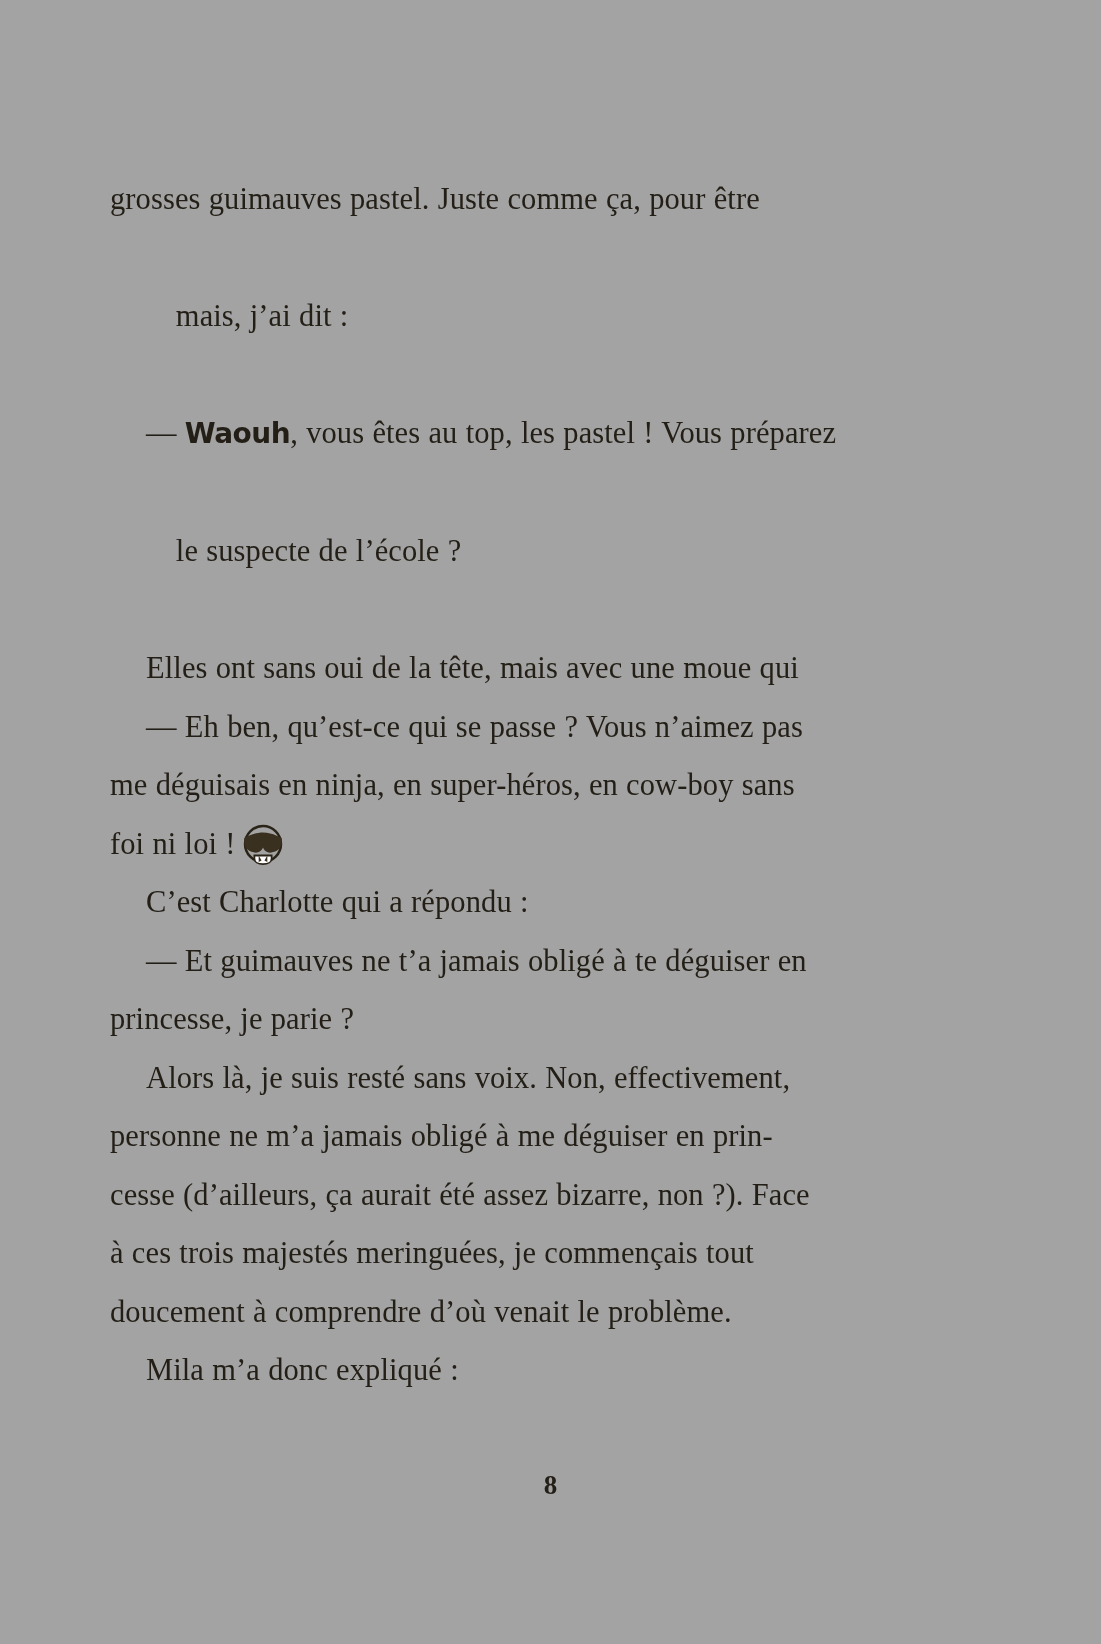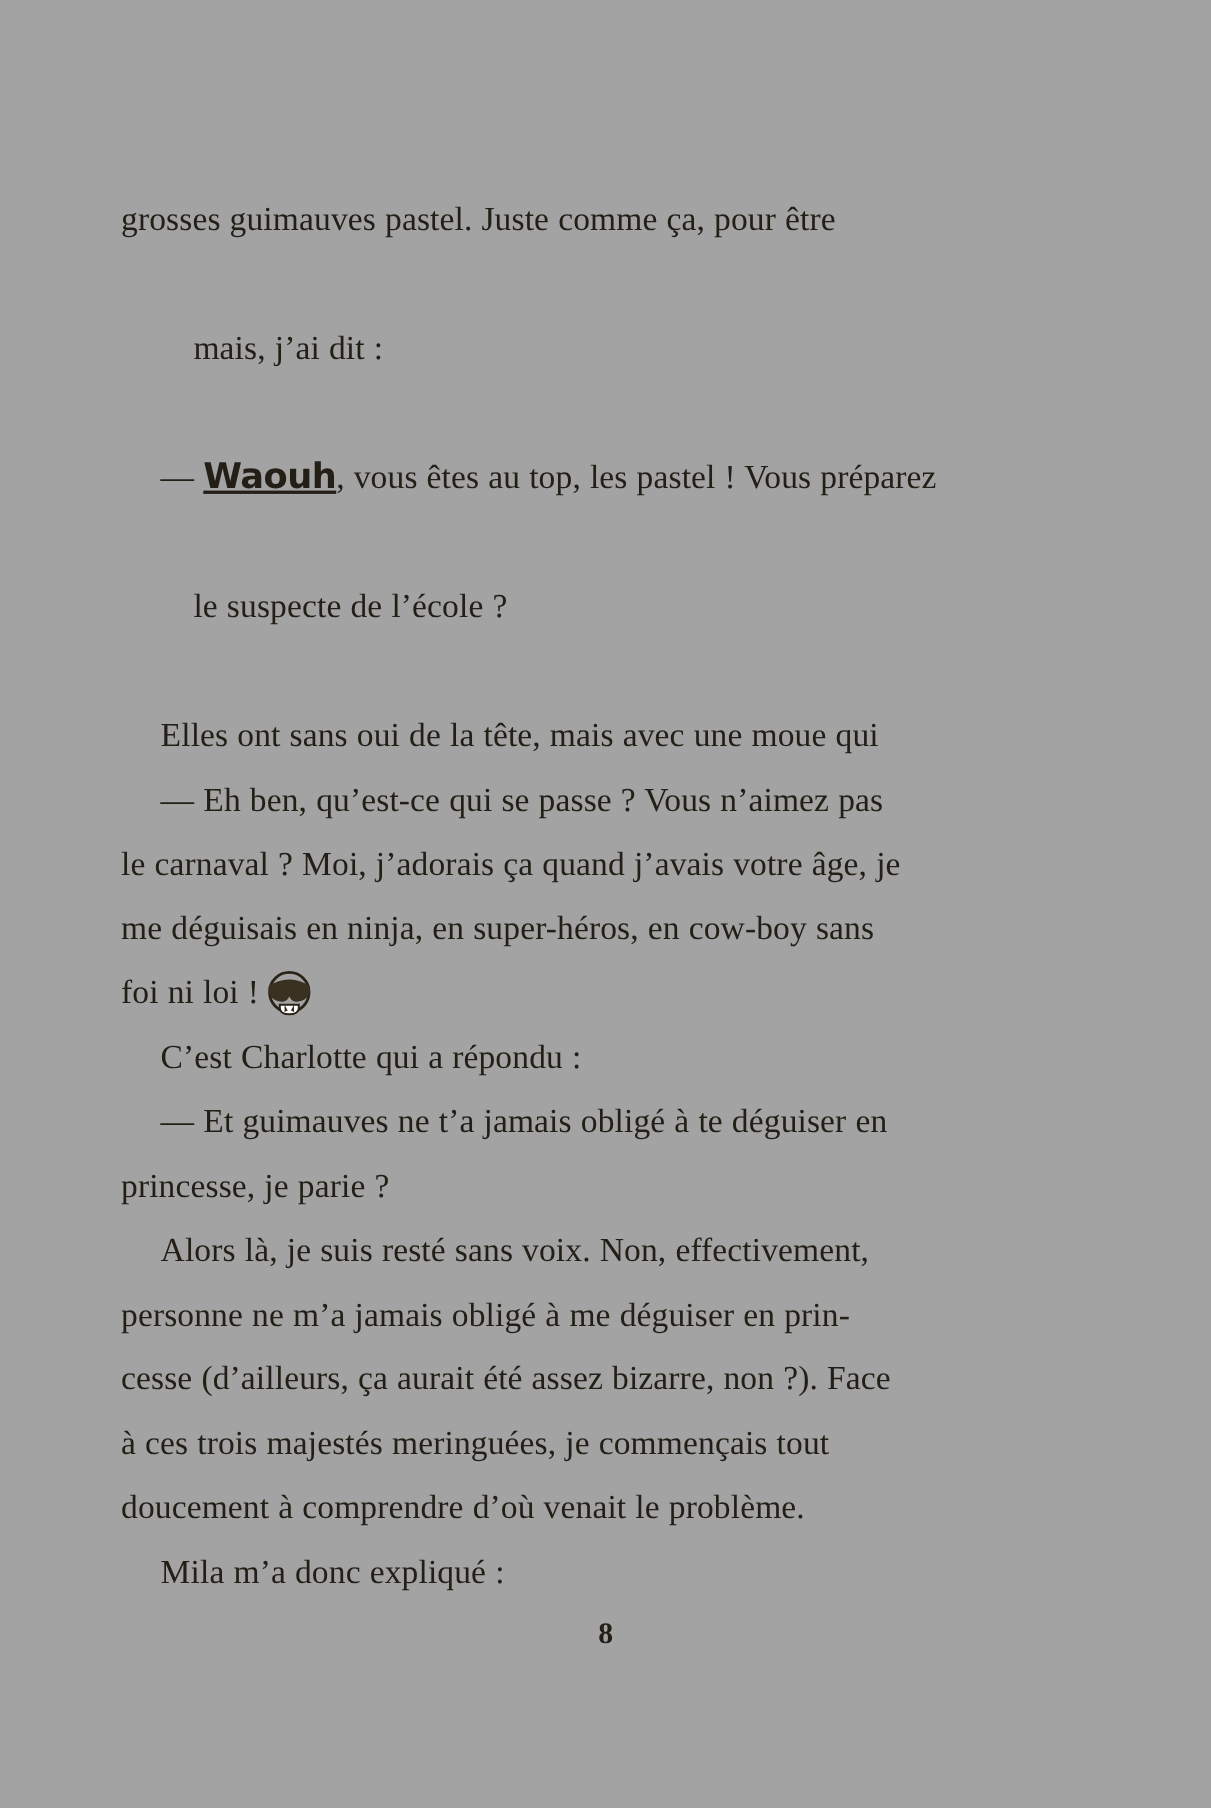--- a/index.html
+++ b/index.html
@@ -32,23 +32,22 @@
     text-align: justify;
     text-justify: inter-word;
     letter-spacing: 0.1px;
     word-spacing: 0.5px;
     hyphens: manual;
   }
   
   .shout {
     font-family: "DejaVu Sans", sans-serif;
     font-weight: bold;
-    font-size: 32px;
+    font-size: 28px;
     letter-spacing: -0.5px;
-    text-decoration: underline;
   }
   .emoji {
     display: inline-block;
     width: 46px;
     height: 46px;
     vertical-align: -11px;
     margin-left: 4px;
     position: relative;
     top: 2px;
   }
@@ -98,21 +97,20 @@
         <span>le suspecte de l’école ?</span>
       </span>
     </p>
 
     <p class="para">
       <span class="line"><span class="lead"></span><span>Elles ont sans oui de la tête, mais avec une moue qui</span></span>
     </p>
 
     <p class="para">
       <span class="line"><span class="lead"></span><span>— Eh ben, qu’est-ce qui se passe ? Vous n’aimez pas</span></span>
-      <span class="line"><span>le carnaval ? Moi, j’adorais ça quand j’avais votre âge, je</span></span>
       <span class="line"><span>me déguisais en ninja, en super-héros, en cow-boy sans</span></span>
       <span class="line"><span>foi ni loi !</span><span class="emoji"><svg viewBox="0 0 64 64" width="46" height="46" xmlns="http://www.w3.org/2000/svg">
               <circle cx="32" cy="32" r="25" fill="none" stroke="#2a2418" stroke-width="3.5"></circle>
               <path d="M6 24 C6 24 18 16 32 16 C46 16 58 24 58 24 L58 30 C58 38 50 44 42 44 C36 44 33 40 32 37 C31 40 28 44 22 44 C14 44 6 38 6 30 Z" fill="#3a3020"></path>
               <path d="M20 48 L44 48 L44 52 C44 57 39 60 32 60 C25 60 20 57 20 52 Z" fill="#ffffff" stroke="#2a2418" stroke-width="2.5"></path>
               <path d="M26 48 L30 55 L26 57 Z" fill="#3a3020"></path>
               <path d="M38 48 L34 55 L38 57 Z" fill="#3a3020"></path>
             </svg></span></span>
     </p>
 

